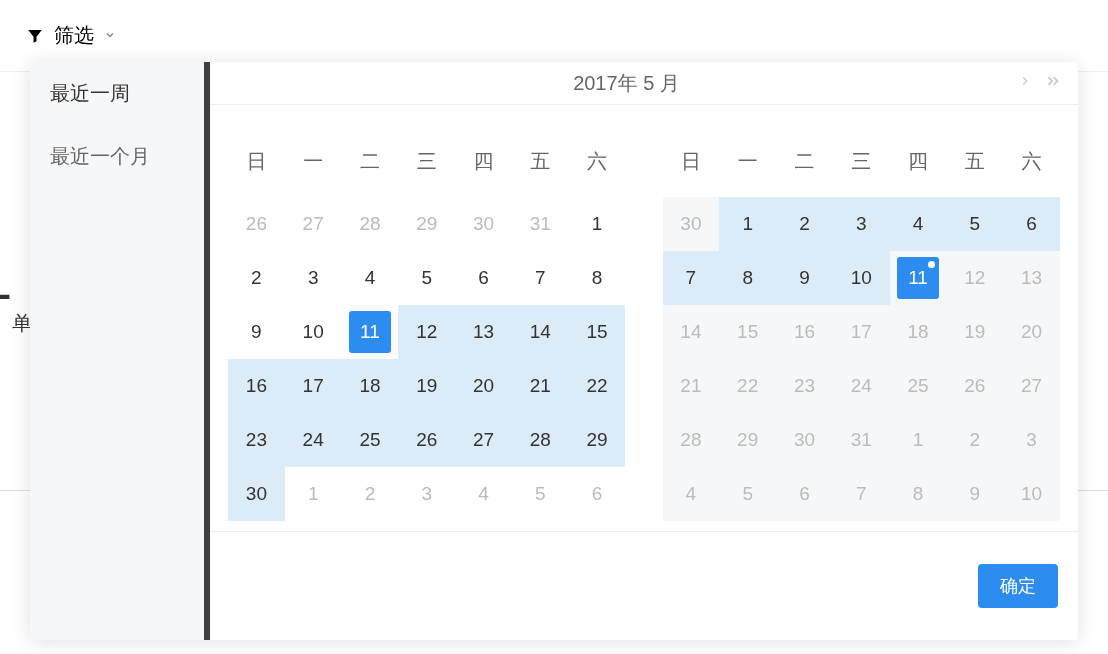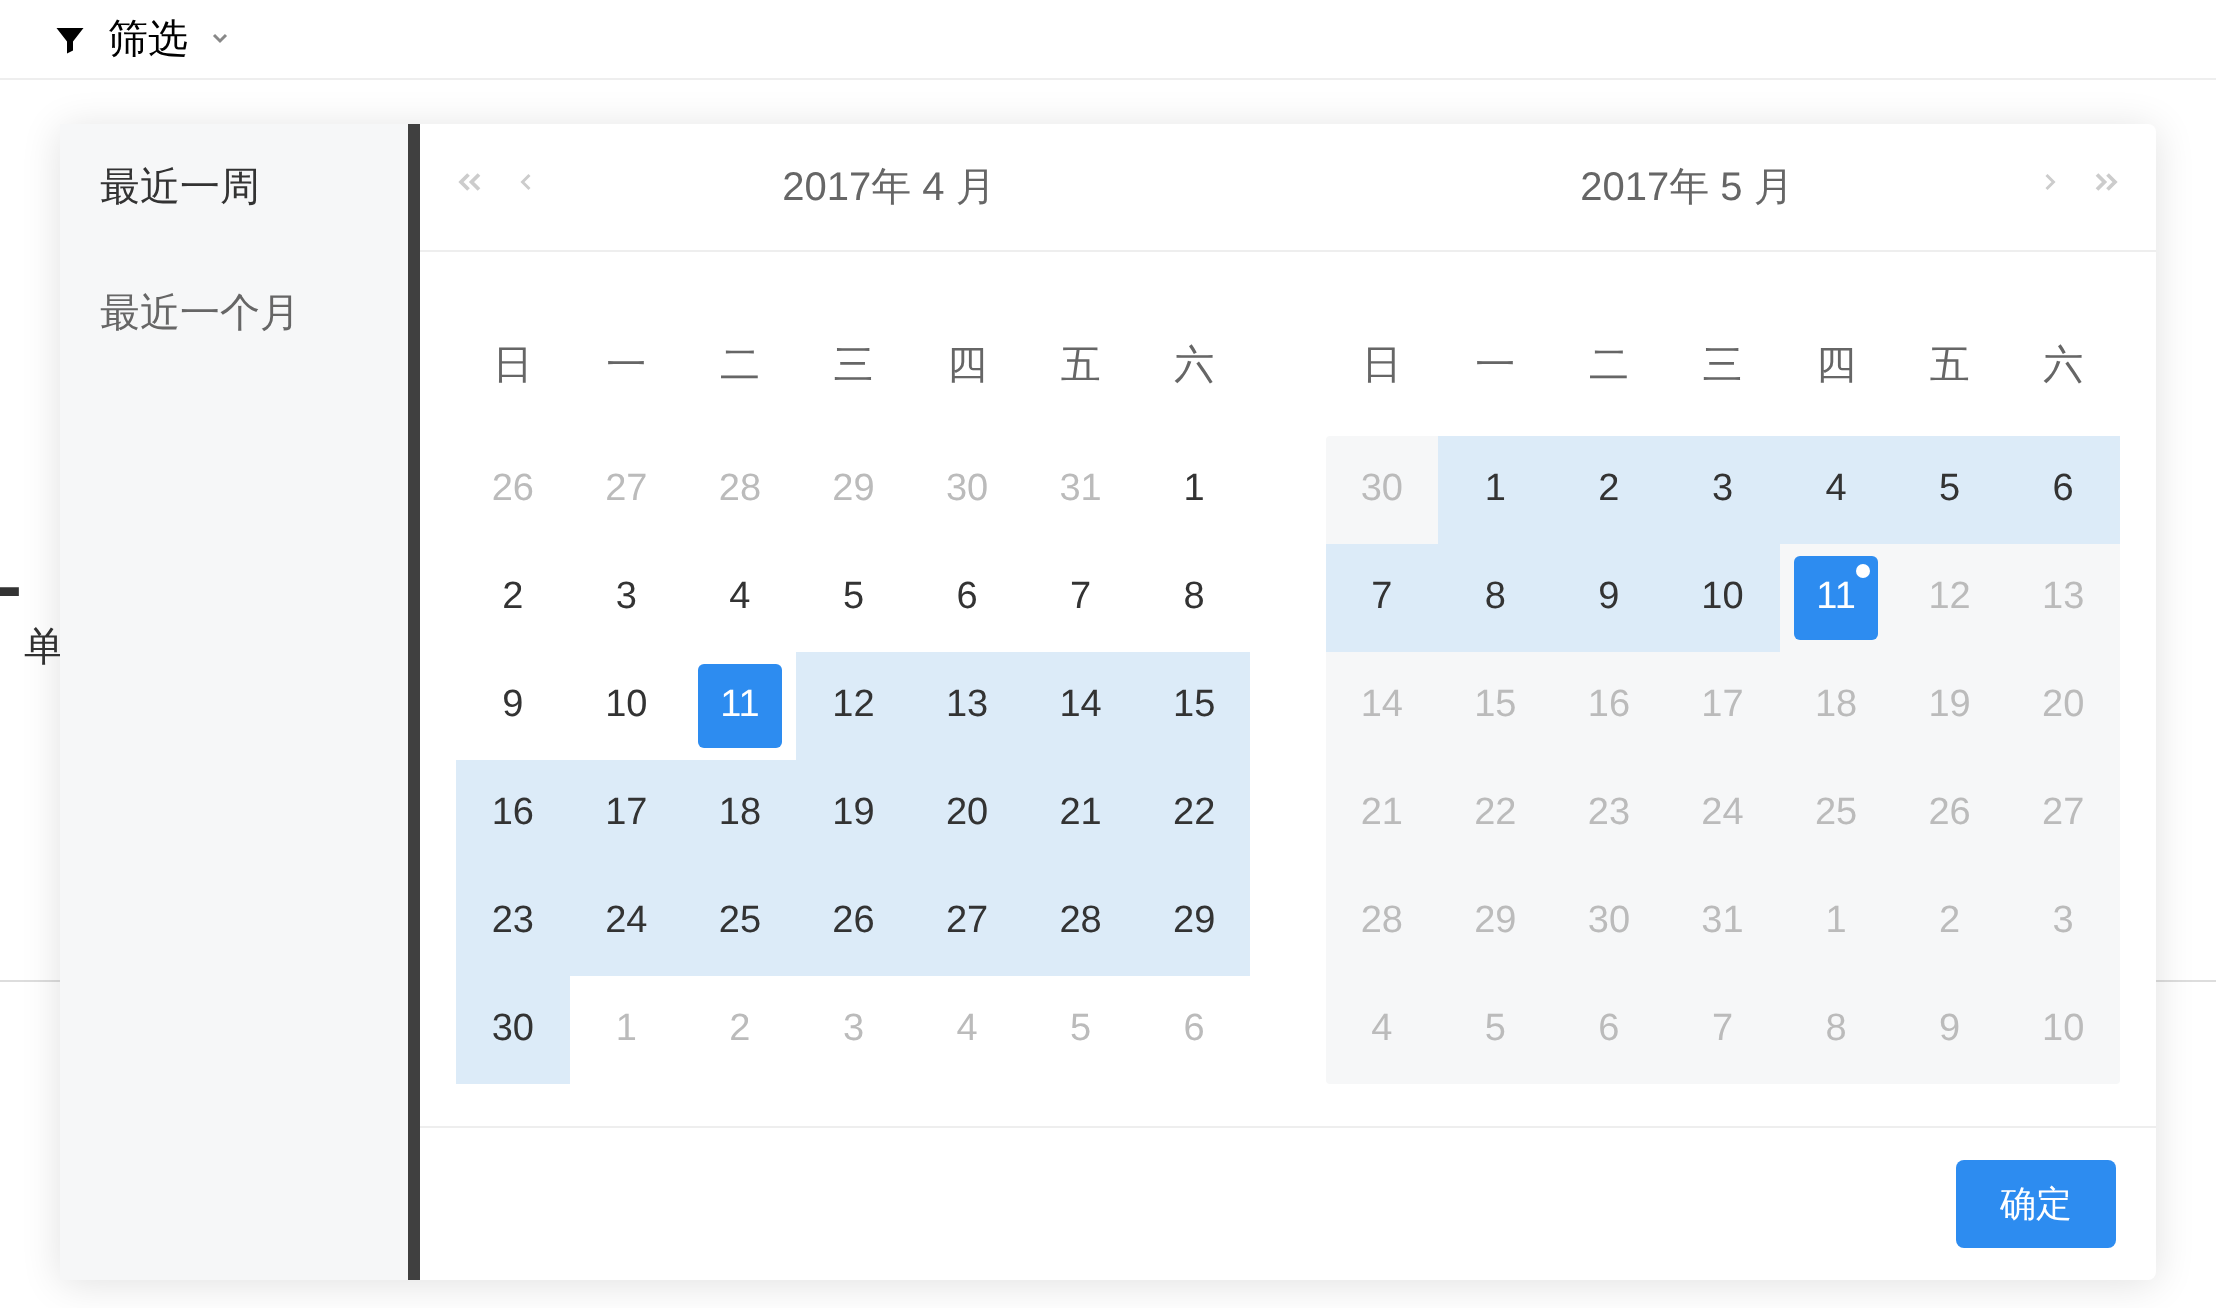--- a/index.html
+++ b/index.html
@@ -15,21 +15,21 @@
       width: 1108px;
       height: 654px;
       overflow: hidden;
     }
     
     
     .topbar {
       display: flex;
       justify-content: space-between;
       align-items: center;
-      padding: 6px 26px;
+      padding: 22px 26px;
       gap: 12px;
       border-bottom: 1px solid #eee;
     }
     .filter-group {
       display: flex;
       align-items: center;
       gap: 10px;
       color: #000;
       font-size: 20px;
       cursor: pointer;
@@ -213,21 +213,21 @@
       border-radius: 50%;
     }
     .calendar.right .days-outer {
       background: #f6f7f8;
       border-radius: 2px;
     }
     
     
     .picker-footer {
       border-top: 1px solid #eee;
-      padding: 16px 20px;
+      padding: 32px 20px;
       display: flex;
       justify-content: flex-end;
     }
     .confirm-btn {
       background: #2d8cf0;
       color: #fff;
       border: none;
       padding: 10px 22px;
       font-size: 18px;
       border-radius: 4px;
@@ -259,39 +259,20 @@
 
 <div class="picker-panel">
 
   <div class="quick-ranges">
     <div class="item">最近一周</div>
     <div class="item">最近一个月</div>
   </div>
 
   <div class="calendars">
     <div class="cal-header-row">
-      <div class="cal-header">
-        <div class="nav-btns">
-          <span>
-            <svg width="18" height="18" viewBox="0 0 24 24" fill="none" stroke="#ccc" stroke-width="2.5">
-                <polyline points="11 17 6 12 11 7"></polyline>
-                <polyline points="18 17 13 12 18 7"></polyline>
-              </svg>
-          </span>
-          <span>
-            <svg width="14" height="14" viewBox="0 0 24 24" fill="none" stroke="#ccc" stroke-width="2.5">
-                <polyline points="15 18 9 12 15 6"></polyline>
-              </svg>
-          </span>
-        </div>
-        <div class="title">2017年 4 月</div>
-        <div class="nav-btns" style="visibility:hidden">
-            <span>x</span>
-          </div>
-      </div>
       <div class="cal-header">
         <div class="nav-btns" style="visibility:hidden">
             <span>x</span>
           </div>
         <div class="title">2017年 5 月</div>
         <div class="nav-btns">
           <span>
             <svg width="14" height="14" viewBox="0 0 24 24" fill="none" stroke="#ccc" stroke-width="2.5">
                 <polyline points="9 18 15 12 9 6"></polyline>
               </svg>

